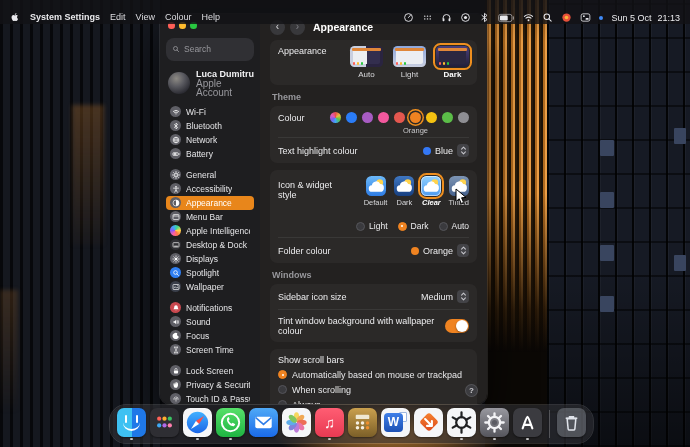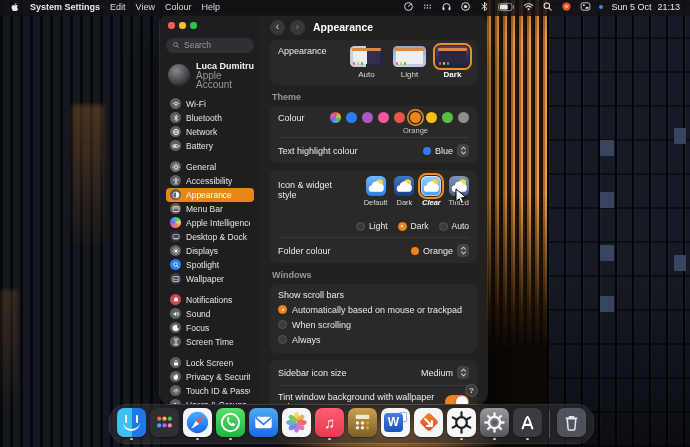--- a/index.html
+++ b/index.html
@@ -24,42 +24,42 @@
   .wp-right::before{content:"";position:absolute;inset:0;
     background:repeating-linear-gradient(90deg,rgba(0,0,0,.85) 0 2px,rgba(255,255,255,.03) 2px 3px,rgba(0,0,0,0) 3px 17px);}
   .wp-right::after{content:"";position:absolute;inset:0;
     background:repeating-linear-gradient(0deg,rgba(0,0,0,.5) 0 1.5px,rgba(0,0,0,0) 1.5px 34px),
     linear-gradient(180deg,rgba(0,0,0,0) 60%,rgba(0,0,0,.5) 100%);}
   .wp-pane{position:absolute;background:#39455f;border-radius:1px;}
   .wp-dock-glow{position:absolute;left:275px;top:392px;width:230px;height:60px;
     background:radial-gradient(ellipse at 50% 60%,rgba(242,158,58,.95) 0%,rgba(242,158,58,.45) 45%,rgba(242,158,58,0) 75%);}
 
   
-  .menubar{position:absolute;left:0;top:0;right:0;height:16px;display:flex;align-items:flex-end;
-    padding:4px 10px;background:rgba(18,18,22,.82);color:#e9e9ec;font-size:9px;z-index:20;}
+  .menubar{position:absolute;left:0;top:0;right:0;height:16px;display:flex;align-items:flex-start;
+    padding:12px 10px;background:rgba(18,18,22,.82);color:#e9e9ec;font-size:9px;z-index:20;}
   .mb-left{display:flex;align-items:center;gap:10px;}
   .mb-apple svg{width:10px;height:10px;display:block;}
   .mb-app{font-weight:bold;}
   .mb-item{color:#dcdce0;}
   .mb-right{margin-left:auto;display:flex;align-items:center;gap:8px;}
   .st-ic{display:inline-flex;align-items:center;}
   .st-ic svg{width:11px;height:11px;display:block;}
   .st-ic.wide svg{width:17px;height:10px;}
   .bdot{display:block;width:4px;height:4px;border-radius:50%;background:#3f8af7;}
   .mb-clock{display:flex;gap:6px;color:#ececef;}
 
   
   .window{position:absolute;left:160px;top:14px;width:327px;height:390px;border-radius:10px;
     overflow:hidden;display:flex;z-index:10;box-shadow:0 20px 45px rgba(0,0,0,.72);
     outline:1px solid rgba(255,255,255,.10);}
   .sidebar{width:100px;background:#1e1e20;padding:6px 6px 0 6px;flex:none;overflow:hidden;}
   .traffic{display:flex;gap:4.5px;padding:2px 0 0 2px;}
   .tl{width:6.5px;height:6.5px;border-radius:50%;}
   .tl.r{background:#ff5f57;}.tl.y{background:#febc2e;}.tl.g{background:#28c840;}
-  .search{margin-top:9px;height:15px;border-radius:8px;background:#303034;display:flex;align-items:center;
+  .search{margin-top:9px;height:23px;border-radius:8px;background:#303034;display:flex;align-items:center;
     gap:4px;padding:0 6px;color:#98989d;font-size:8.5px;}
   .search svg{width:8px;height:8px;}
   .profile{margin-top:8px;display:flex;align-items:center;gap:6px;padding-left:2px;}
   .avatar{width:22px;height:22px;border-radius:50%;flex:none;
     background:radial-gradient(circle at 38% 30%,#8d8a84 0%,#5a5a60 38%,#2c2c33 75%,#1d1d22 100%);}
   .pr-name{font-size:9px;font-weight:bold;color:#f2f2f4;line-height:10px;white-space:nowrap;}
   .pr-sub{font-size:10px;color:#98989d;line-height:9px;}
   .sb-groups{margin-top:8px;}
   .sb-group{margin-bottom:7px;}
   .sb-item{display:flex;align-items:center;gap:5px;height:14px;padding:0 4px;border-radius:4px;}
@@ -686,55 +686,55 @@
                   <svg viewBox="0 0 10 16">
                     <path d="M2.2 6l2.8-3 2.8 3M2.2 10l2.8 3 2.8-3" fill="none" stroke="#c6c6cb" stroke-width="1.5" stroke-linecap="round" stroke-linejoin="round"></path>
                   </svg>
                 </span>
             </span>
           </div>
         </div>
 
         <div class="sec-h">Windows</div>
         <div class="card">
+          <div class="row">
+            <span class="row-label">Sidebar icon size</span>
+            <span class="val-cluster">
+              <span>Medium</span>
+              <span class="stepper">
+                  <svg viewBox="0 0 10 16">
+                    <path d="M2.2 6l2.8-3 2.8 3M2.2 10l2.8 3 2.8-3" fill="none" stroke="#c6c6cb" stroke-width="1.5" stroke-linecap="round" stroke-linejoin="round"></path>
+                  </svg>
+                </span>
+            </span>
+          </div>
+          <div class="row">
+            <span class="row-label">Tint window background with wallpaper colour</span>
+            <span class="toggle"></span>
+          </div>
+        </div>
+
+        <div class="card">
           <div class="card-head">Show scroll bars</div>
           <div class="opt-rows">
               <div class="opt-row">
                 <span class="radio sel"></span>
                 <span>Automatically based on mouse or trackpad</span>
               </div>
               <div class="opt-row">
                 <span class="radio"></span>
                 <span>When scrolling</span>
               </div>
               <div class="opt-row">
                 <span class="radio"></span>
                 <span>Always</span>
               </div>
             </div>
         </div>
 
-        <div class="card">
-          <div class="row">
-            <span class="row-label">Sidebar icon size</span>
-            <span class="val-cluster">
-              <span>Medium</span>
-              <span class="stepper">
-                  <svg viewBox="0 0 10 16">
-                    <path d="M2.2 6l2.8-3 2.8 3M2.2 10l2.8 3 2.8-3" fill="none" stroke="#c6c6cb" stroke-width="1.5" stroke-linecap="round" stroke-linejoin="round"></path>
-                  </svg>
-                </span>
-            </span>
-          </div>
-          <div class="row">
-            <span class="row-label">Tint window background with wallpaper colour</span>
-            <span class="toggle"></span>
-          </div>
-        </div>
-
         <div class="help-btn">?</div>
       </div>
     </div>
   </div>
 
   <div class="dock">
       <span class="dock-item">
         <span class="di di-finder">
           <span class="fi-eye" style="left:8px"></span>
           <span class="fi-eye" style="right:8px"></span>

